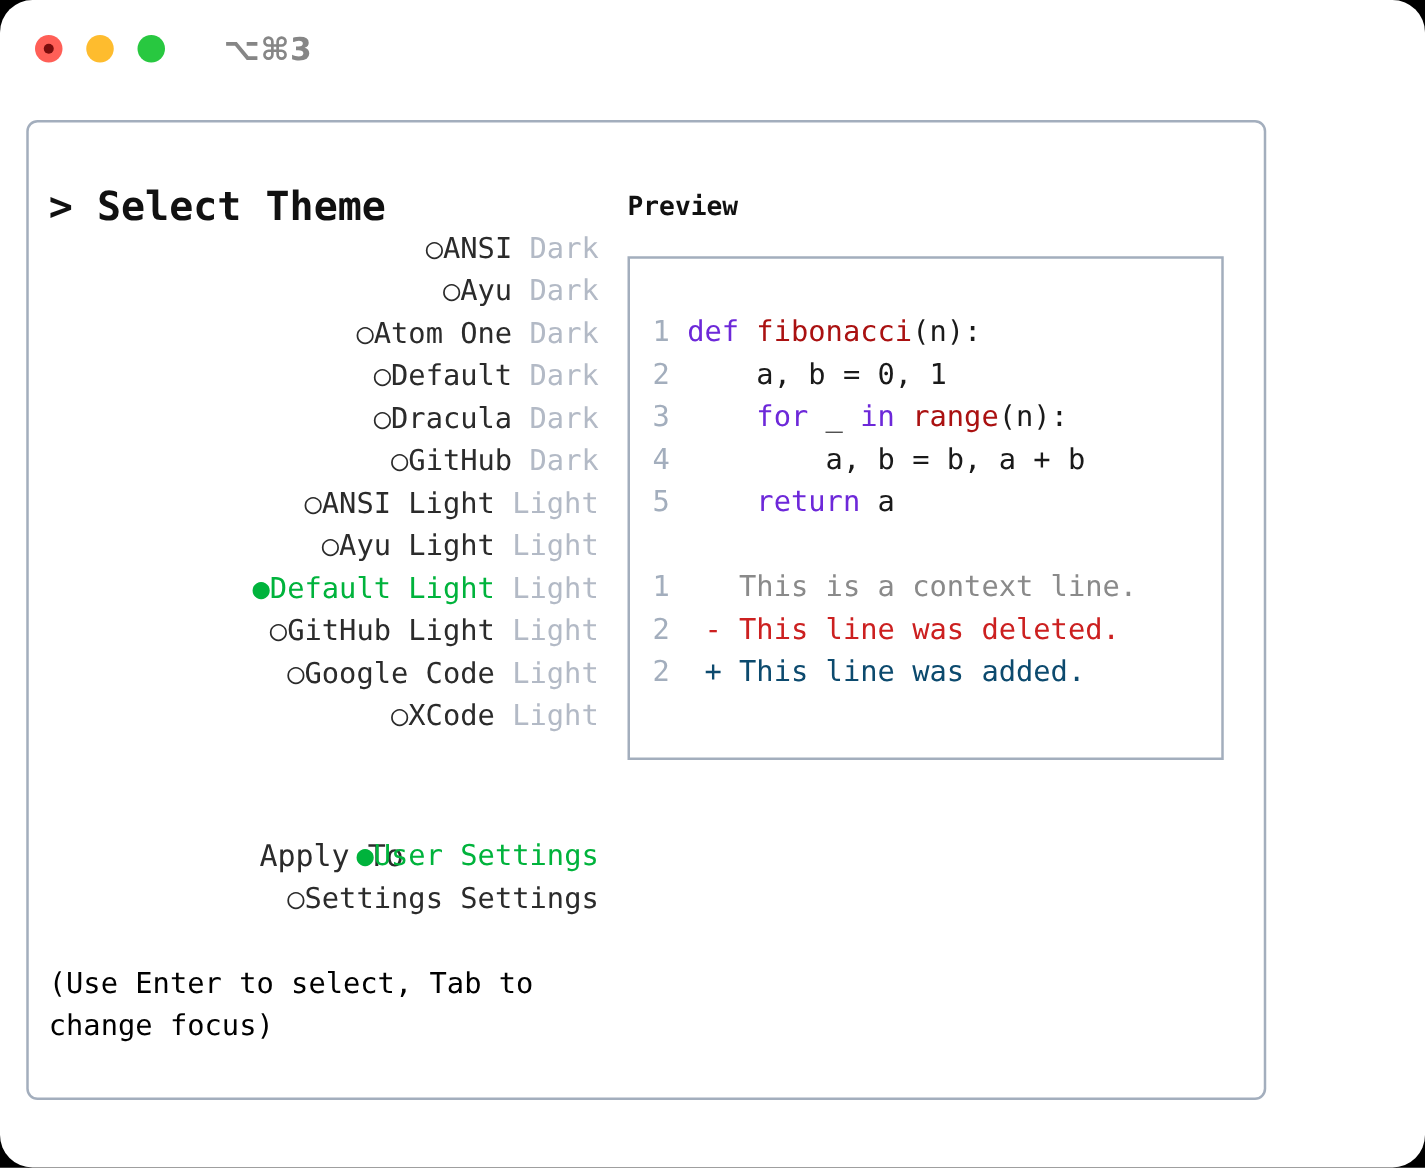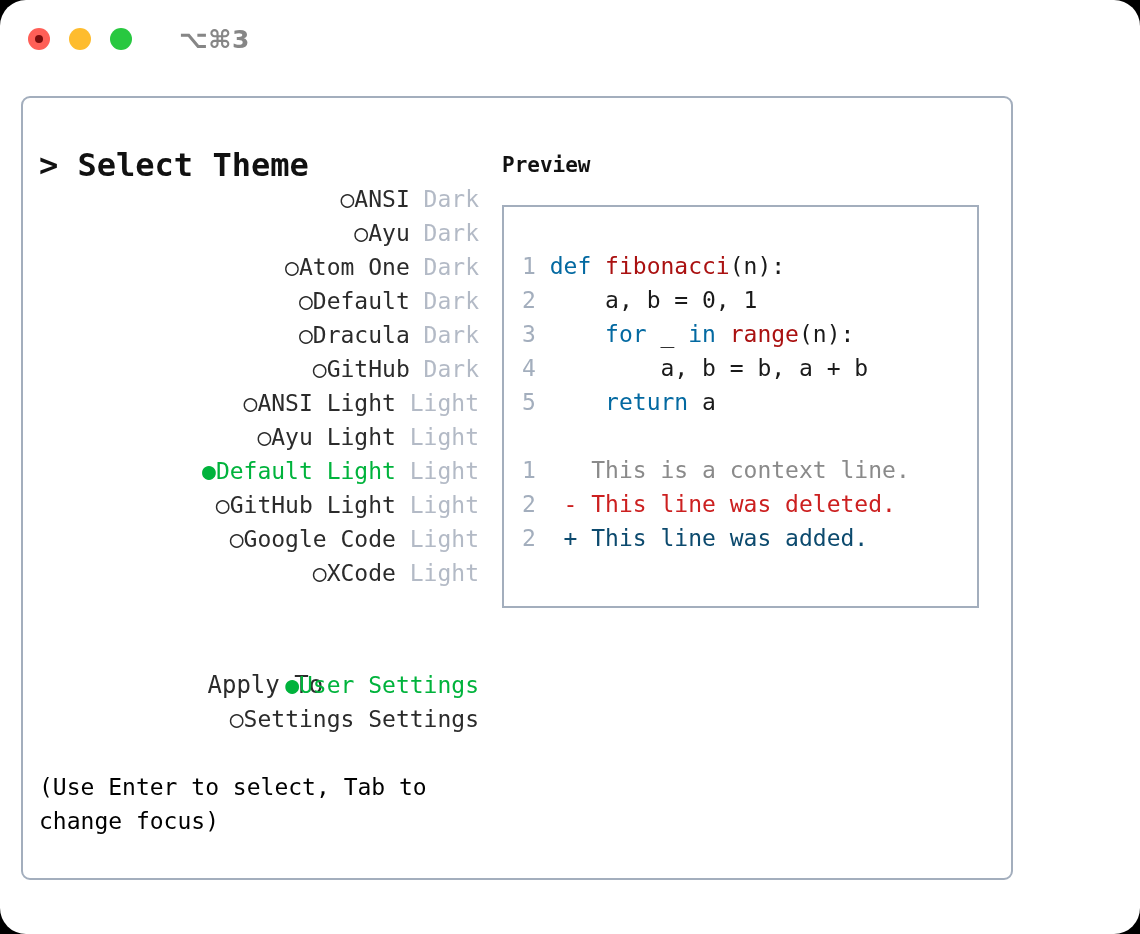--- a/index.html
+++ b/index.html
@@ -159,21 +159,21 @@
   #code-area {
     position: absolute;
     left: 18px;
     top: 42px;
     font-size: 23px;
     line-height: 34px;
     white-space: pre;
   }
   .code-line { white-space: pre; height: 34px; }
   .lineno { color: #a3aebd; }
-  .kw   { color: #0369a1; }
+  .kw   { color: #6d28d9; }
   .fn   { color: #aa1111; }
   .plain{ color: #1a1a1a; }
   .diff-context { color: #8a8a8a; }
   .diff-del { color: #cc2020; }
   .diff-add { color: #0c4a6e; }
   .spacer-line { height: 34px; }
 </style>
 </head>
 <body>
 

